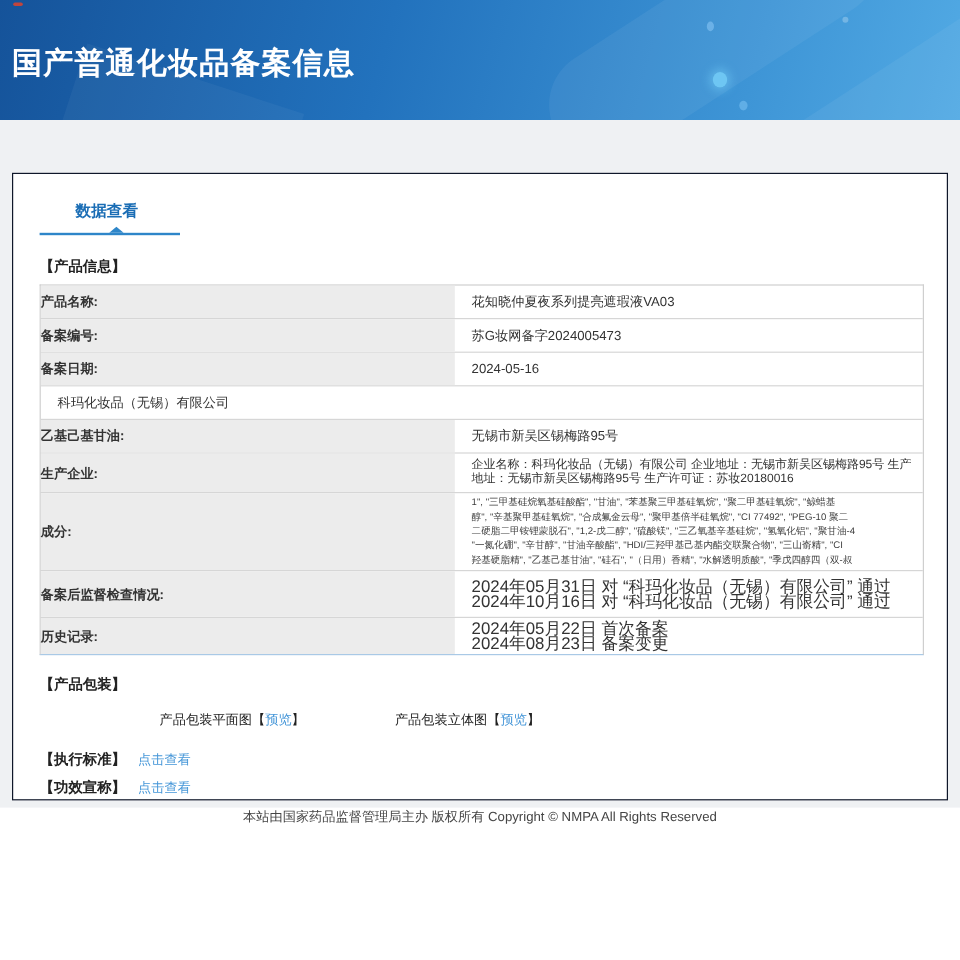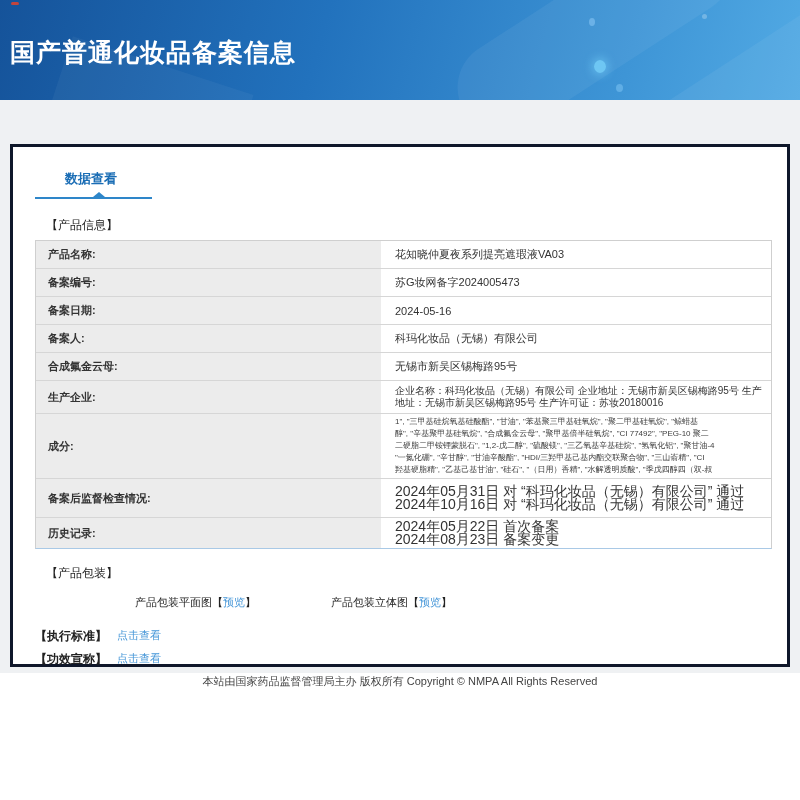--- a/index.html
+++ b/index.html
@@ -18,51 +18,51 @@
   .s2{width:270px;height:72px;border-radius:36px;transform:rotate(-33deg);left:610px;top:58px;}
   .s3{width:190px;height:150px;transform:rotate(18deg);left:45px;top:62px;background:rgba(255,255,255,.045);}
   .dot{position:absolute;border-radius:50%;}
   .d1{left:589px;top:18px;width:6px;height:8px;background:rgba(140,200,245,.55);}
   .d2{left:594px;top:60px;width:12px;height:13px;background:rgba(120,210,250,.8);box-shadow:0 0 8px 3px rgba(120,210,250,.45);}
   .d3{left:616px;top:84px;width:7px;height:8px;background:rgba(130,200,245,.5);}
   .d4{left:702px;top:14px;width:5px;height:5px;background:rgba(255,255,255,.25);}
   .red-mark{position:absolute;left:11px;top:2px;width:8px;height:3px;background:#c0453e;border-radius:2px;}
   
   .page-bg{background:#eff1f3;height:573px;}
-  .card{background:#fff;border:3px solid #0f172a;margin:0 10px;height:523px;
+  .card{background:#fff;border:1px solid #0f172a;margin:0 10px;height:523px;
     box-sizing:border-box;position:relative;top:22px;}
   .page-bg::before{content:"";display:block;height:22px;}
   
   .tabbar{padding-top:22px;}
   .tab{display:inline-block;margin-left:52px;color:#1a6db5;font-size:13px;
     font-weight:bold;padding-bottom:9px;cursor:pointer;}
   .tab-underline{margin-left:22px;width:117px;height:2px;background:#2e86c9;position:relative;}
   .tab-underline .tri{position:absolute;left:58px;top:-5px;width:0;height:0;
     border-left:6px solid transparent;border-right:6px solid transparent;border-bottom:5px solid #2e86c9;}
   
   .section{margin:0 22px;}
-  .section-title{font-size:12px;font-weight:normal;color:#222;margin:18px 0 6px 11px;}
+  .section-title{font-size:12px;font-weight:bold;color:#222;margin:18px 0 6px 0;}
   .info-table{width:735px;border:1px solid #cfcfcf;border-bottom:1px solid #a9c9e6;}
   .t-row{display:flex;border-top:1px solid #d6d6d6;}
   .t-row:first-child{border-top:none;}
-  .t-label{width:345px;box-sizing:border-box;background:#ececec;padding-left:12px;
+  .t-label{width:345px;box-sizing:border-box;background:#ececec;
     display:flex;align-items:center;font-size:11px;font-weight:bold;color:#333;}
   .t-value{flex:1;box-sizing:border-box;padding-left:14px;padding-right:6px;display:flex;
     flex-direction:column;justify-content:center;font-size:11px;color:#333;overflow:hidden;}
   .h27{height:27px;} .h32{height:32px;} .h64{height:64px;} .h38{height:38px;} .h30{height:30px;} .h29{height:29px;}
   .val-multiline{font-size:10px;line-height:12px;}
   .ingredient-line{font-size:8px;line-height:12px;color:#3d3d3d;white-space:nowrap;overflow:hidden;}
   .date-line{font-size:14px;line-height:13px;}
   
   .pkg-title{margin-top:16px;}
   .pkg-row{margin:13px 0 0 64px;font-size:11px;color:#222;}
   .pkg-item{margin-right:36px;margin-left:36px;}
   .bracket{color:#222;}
   .link{color:#4596d8;text-decoration:none;cursor:pointer;}
-  .std-row{display:flex;align-items:flex-start;gap:10px;font-size:12px;}
+  .std-row{display:flex;align-items:center;gap:10px;font-size:12px;}
   .std-row.first{margin-top:18px;}
   .std-row.second{margin-top:6px;}
   .std-title{font-weight:bold;color:#222;}
   .std-link{font-size:11px;}
   
   .footer-bar{height:28px;line-height:28px;text-align:center;font-size:11px;color:#444;
     position:relative;top:22px;}
 </style>
 </head>
 <body>
@@ -105,27 +105,26 @@
               <span>苏G妆网备字2024005473</span>
             </div>
         </div>
         <div class="t-row h27">
           <div class="t-label">备案日期:</div>
           <div class="t-value">
               <span>2024-05-16</span>
             </div>
         </div>
         <div class="t-row h27">
-          <div class="t-label">备案人:</div>
           <div class="t-value">
               <span>科玛化妆品（无锡）有限公司</span>
             </div>
         </div>
         <div class="t-row h27">
-          <div class="t-label">合成氟金云母:</div>
+          <div class="t-label">乙基己基甘油:</div>
           <div class="t-value">
               <span>无锡市新吴区锡梅路95号</span>
             </div>
         </div>
         <div class="t-row h32">
           <div class="t-label">生产企业:</div>
           <div class="t-value">
             <span class="val-multiline">企业名称：科玛化妆品（无锡）有限公司 企业地址：无锡市新吴区锡梅路95号 生产地址：无锡市新吴区锡梅路95号 生产许可证：苏妆20180016</span>
           </div>
         </div>

